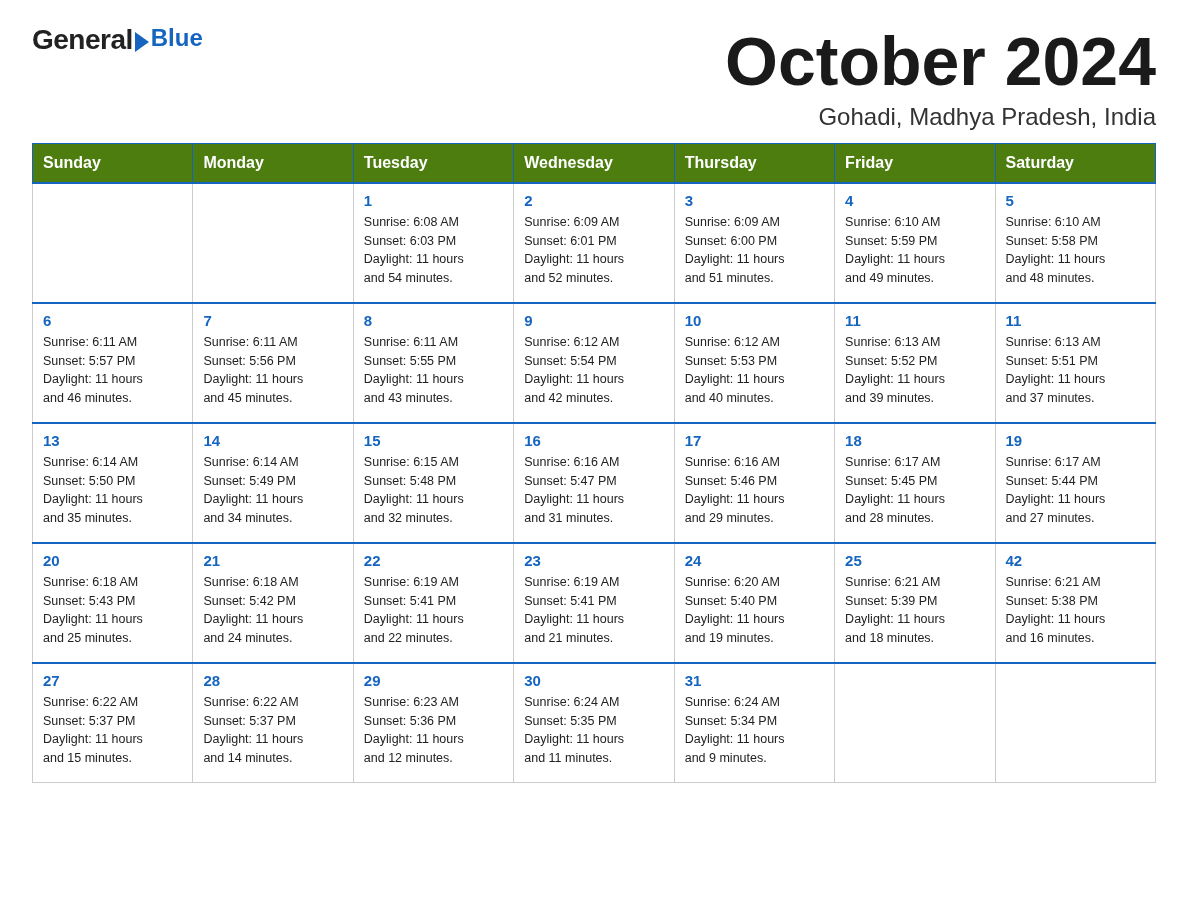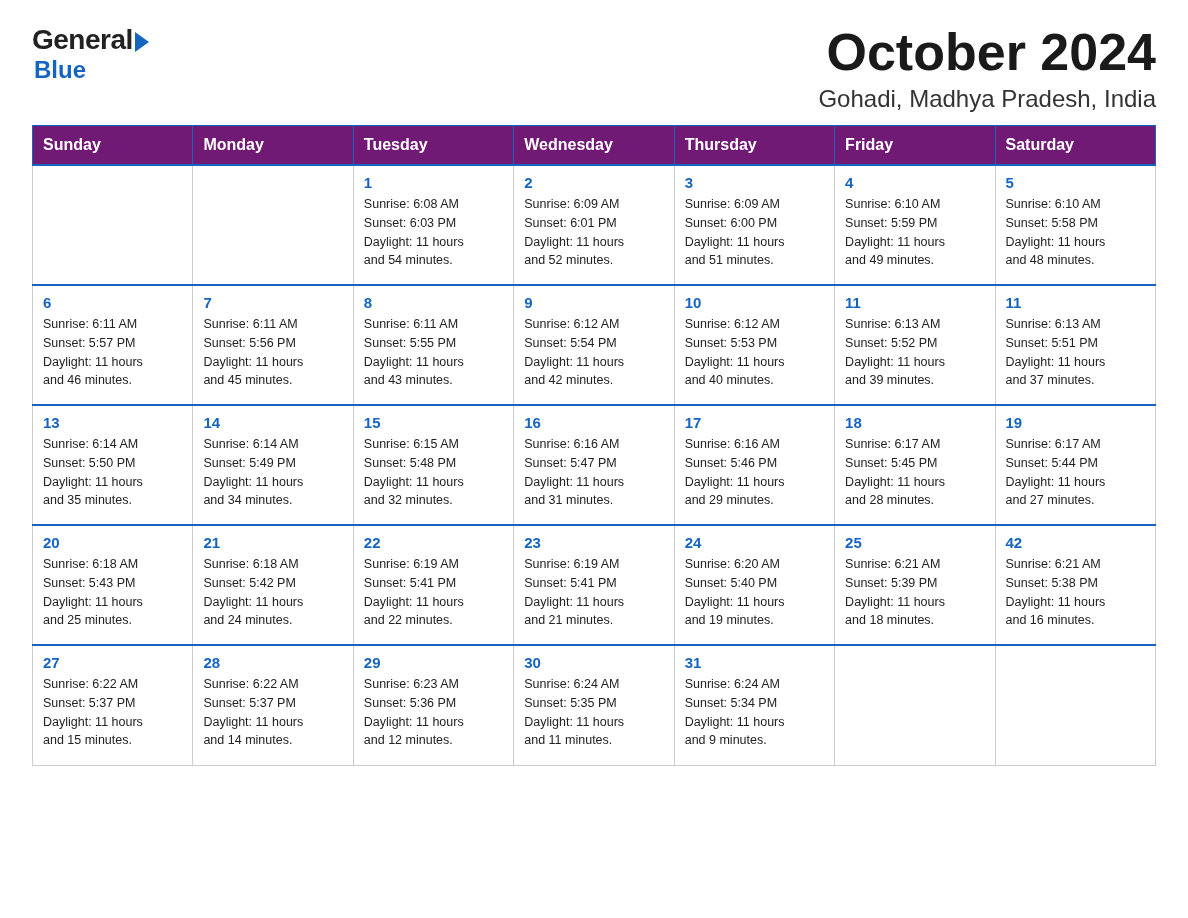--- a/index.html
+++ b/index.html
@@ -11,21 +11,21 @@
       min-height: 918px;
     }
     .header-top {
       display: flex;
       justify-content: space-between;
       align-items: flex-start;
       margin-bottom: 8px;
     }
     .logo-wrapper {
       display: flex;
-      flex-direction: column;
+      flex-direction: row;
     }
     .logo-row1 {
       display: flex;
       align-items: center;
     }
     .logo-general {
       font-size: 28px;
       font-weight: bold;
       color: #222;
       letter-spacing: -0.5px;
@@ -42,37 +42,37 @@
     .logo-row2 {
       font-size: 24px;
       font-weight: bold;
       color: #1565c0;
       margin-left: 2px;
     }
     .title-block {
       text-align: right;
     }
     .month-title {
-      font-size: 52px;
+      font-size: 68px;
       font-weight: bold;
       color: #1a1a1a;
       line-height: 1.1;
     }
     .location-title {
       font-size: 24px;
       color: #333;
       margin-top: 4px;
     }
     .calendar-table {
       width: 100%;
       border-collapse: collapse;
       margin-top: 12px;
     }
     .calendar-table th {
-      background-color: #701a75;
+      background-color: #4d7c0f;
       color: #ffffff;
       font-size: 16px;
       font-weight: bold;
       padding: 10px 10px;
       text-align: left;
       border: 1px solid #1565c0;
     }
     .calendar-table td {
       vertical-align: top;
       padding: 8px 10px;

